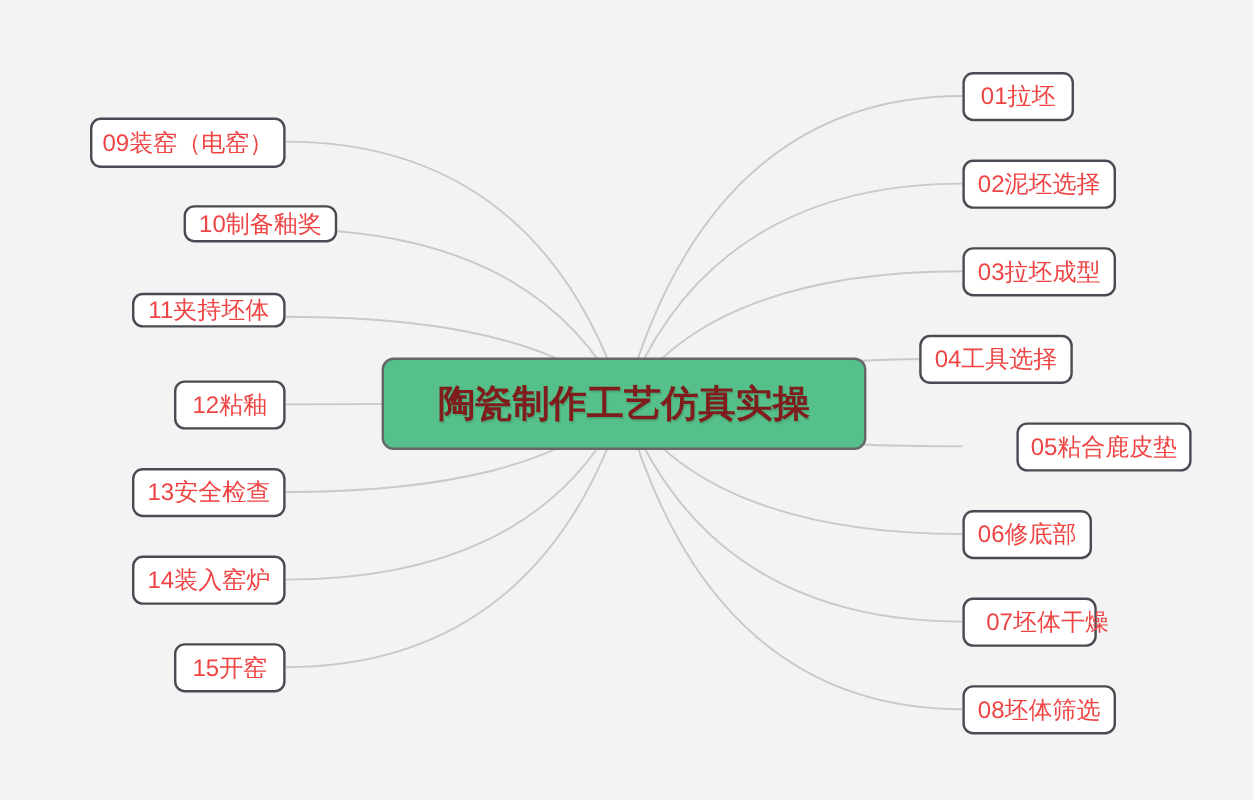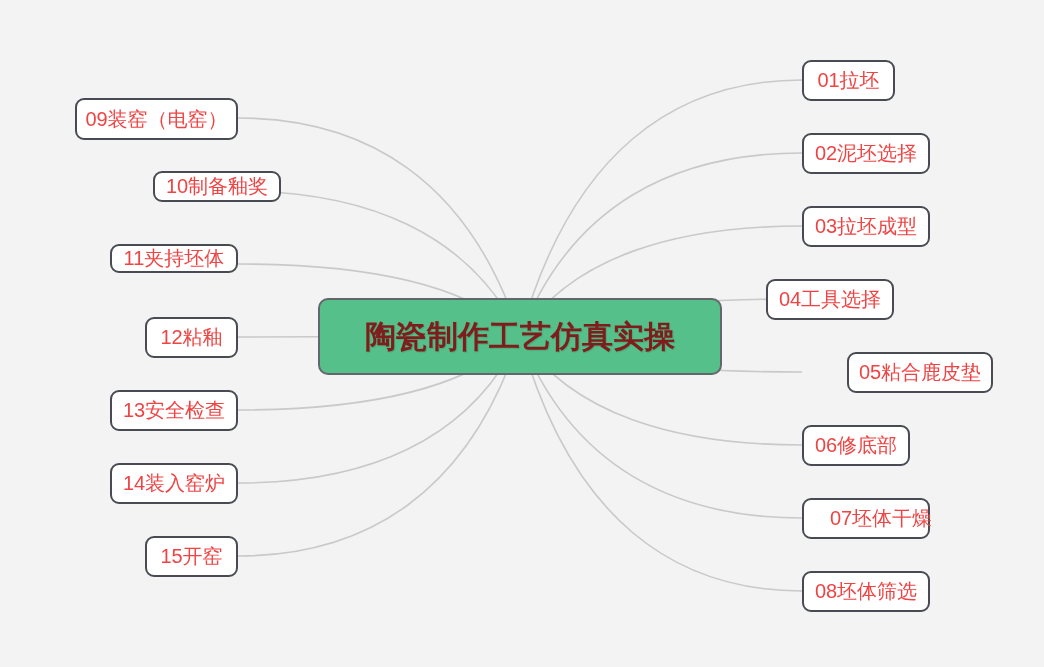--- a/index.html
+++ b/index.html
@@ -62,21 +62,21 @@
     text-shadow: 1px 1px 1px rgba(0,0,0,0.12);
     white-space: nowrap;
   }
   
   .rn0 { left: 802px; top:  60px; width:  93px; height: 41px; }
   .rn1 { left: 802px; top: 133px; width: 128px; height: 41px; text-align: center; }
   .rn2 { left: 802px; top: 206px; width: 128px; height: 41px; }
   .rn3 { left: 766px; top: 279px; width: 128px; height: 41px; }
   .rn4 { left: 834px; top: 352px; width: 146px; height: 41px; margin-left: 13px; }
   .rn5 { left: 802px; top: 425px; width: 108px; height: 41px; }
-  .rn6 { left: 802px; top: 498px; width: 128px; height: 41px; padding-left: 30px; }
+  .rn6 { left: 802px; top: 498px; width: 112px; height: 41px; padding-left: 30px; }
   .rn7 { left: 802px; top: 571px; width: 128px; height: 41px; }
   
   .ln0 { left:  75px; top:  98px; width: 163px; height: 42px; }
   .ln1 { left: 110px; top: 171px; width: 128px; height: 31px; margin-left: 43px; }
   .ln2 { left: 110px; top: 244px; width: 128px; height: 29px; }
   .ln3 { left: 145px; top: 317px; width:  93px; height: 41px; }
   .ln4 { left: 110px; top: 390px; width: 128px; height: 41px; }
   .ln5 { left: 110px; top: 463px; width: 128px; height: 41px; }
   .ln6 { left: 145px; top: 536px; width:  93px; height: 41px; }
 </style>

